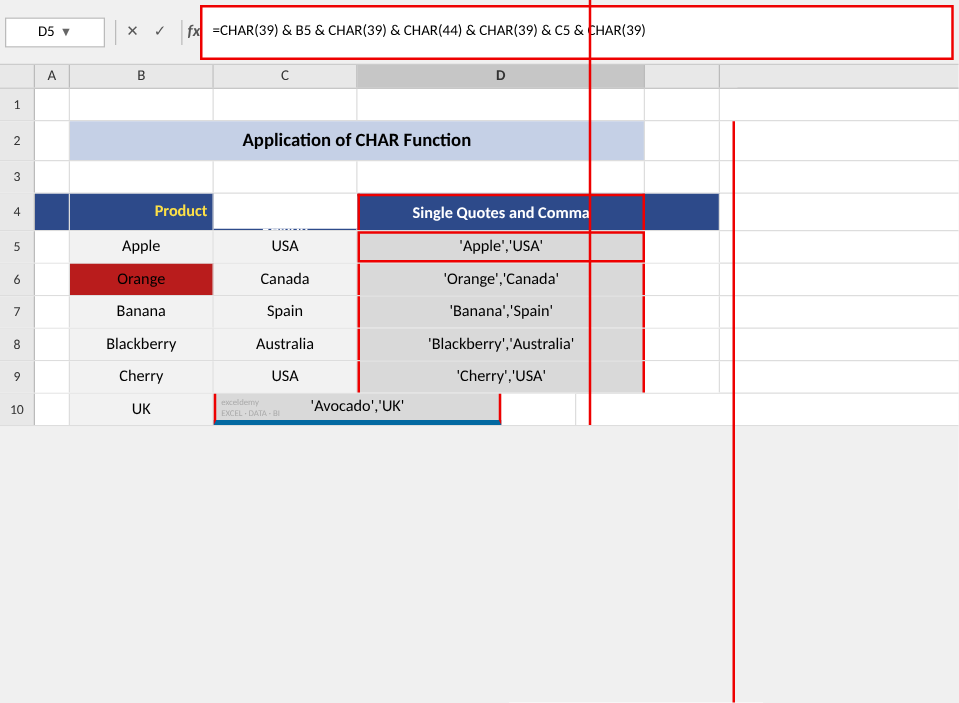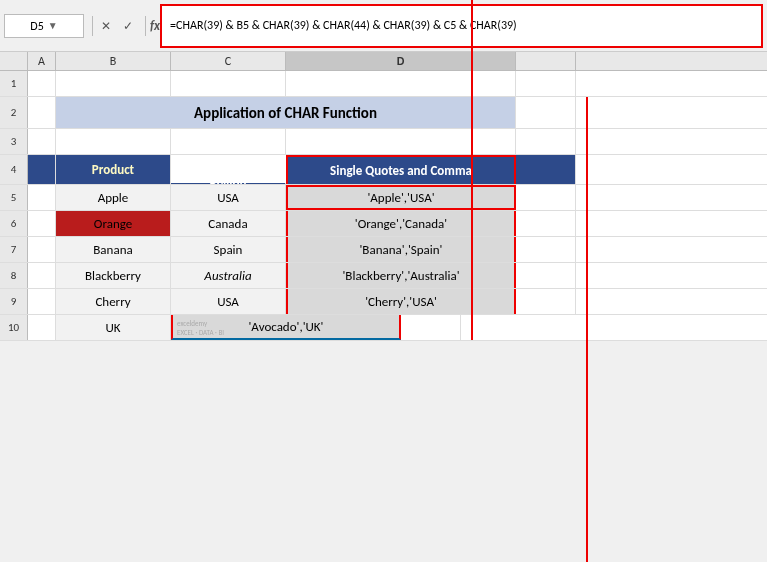--- a/index.html
+++ b/index.html
@@ -250,21 +250,21 @@
     <div class="cell b-col"></div>
     <div class="cell c-col"></div>
     <div class="cell d-col"></div>
     <div class="cell e-col"></div>
     <div style="width:14px;"></div>
   </div>
 
   <div class="sheet-row header-row" style="height:30px;">
     <div class="row-num">4</div>
     <div class="cell a-col"></div>
-    <div class="cell b-col" style="background:#2d4a8a;color:#fef9c3;font-weight:bold;">
+    <div class="cell b-col" style="background:#2d4a8a;color:#fde047;font-weight:bold;justify-content:flex-end;">
       <span>Product</span>
     </div>
     <div class="cell c-col" style="background:#2d4a8a;color:white;font-weight:bold;margin-top:28px;">
       <span>Region</span>
     </div>
     <div class="cell d-col" style="background:#2d4a8a;color:white;font-weight:bold; border-left:2px solid #e00; border-top:2px solid #e00; border-right:2px solid #e00;">
       <span>Single Quotes and Comma</span>
     </div>
     <div class="cell e-col"></div>
     <div style="width:14px;"></div>
@@ -297,41 +297,41 @@
     <div class="cell c-col">Spain</div>
     <div class="cell d-col" style="background:#d9d9d9; border-left:2px solid #e00; border-right:2px solid #e00;">'Banana','Spain'</div>
     <div class="cell e-col"></div>
     <div style="width:14px;"></div>
   </div>
 
   <div class="sheet-row data-row">
     <div class="row-num">8</div>
     <div class="cell a-col"></div>
     <div class="cell b-col" style="background:#f2f2f2;">Blackberry</div>
-    <div class="cell c-col" style="background:#f2f2f2;font-style:italic;">Australia</div>
+    <div class="cell c-col" style="background:#f2f2f2;">Australia</div>
     <div class="cell d-col" style="background:#d9d9d9; border-left:2px solid #e00; border-right:2px solid #e00;">'Blackberry','Australia'</div>
     <div class="cell e-col"></div>
     <div style="width:14px;"></div>
   </div>
 
   <div class="sheet-row data-row">
     <div class="row-num">9</div>
     <div class="cell a-col"></div>
     <div class="cell b-col">Cherry</div>
     <div class="cell c-col">USA</div>
     <div class="cell d-col" style="background:#d9d9d9; border-left:2px solid #e00; border-right:2px solid #e00;">'Cherry','USA'</div>
     <div class="cell e-col"></div>
     <div style="width:14px;"></div>
   </div>
 
   <div class="sheet-row data-row" style="position:relative;">
     <div class="row-num">10</div>
     <div class="cell a-col"></div>
     <div class="cell c-col" style="background:#f2f2f2;">UK</div>
-    <div class="cell d-col" style="background:#d9d9d9; border-left:2px solid #e00; border-right:2px solid #e00; border-bottom:2px solid #0369a1; position:relative;">
+    <div class="cell d-col" style="background:#d9d9d9; border-left:2px solid #e00; border-right:2px solid #e00; border-bottom:4px solid #0369a1; position:relative;">
       <span style="font-size:7px;color:#aaa;position:absolute;bottom:1px;left:4px;">exceldemy<br>EXCEL · DATA · BI</span>
       'Avocado','UK'
     </div>
     <div class="cell e-col"></div>
     <div style="width:14px; position:relative;">
 
       <div style="position:absolute; right:2px; bottom:0; top:-430px; width:2px; background:#e00;"></div>
 
     </div>
   </div>

